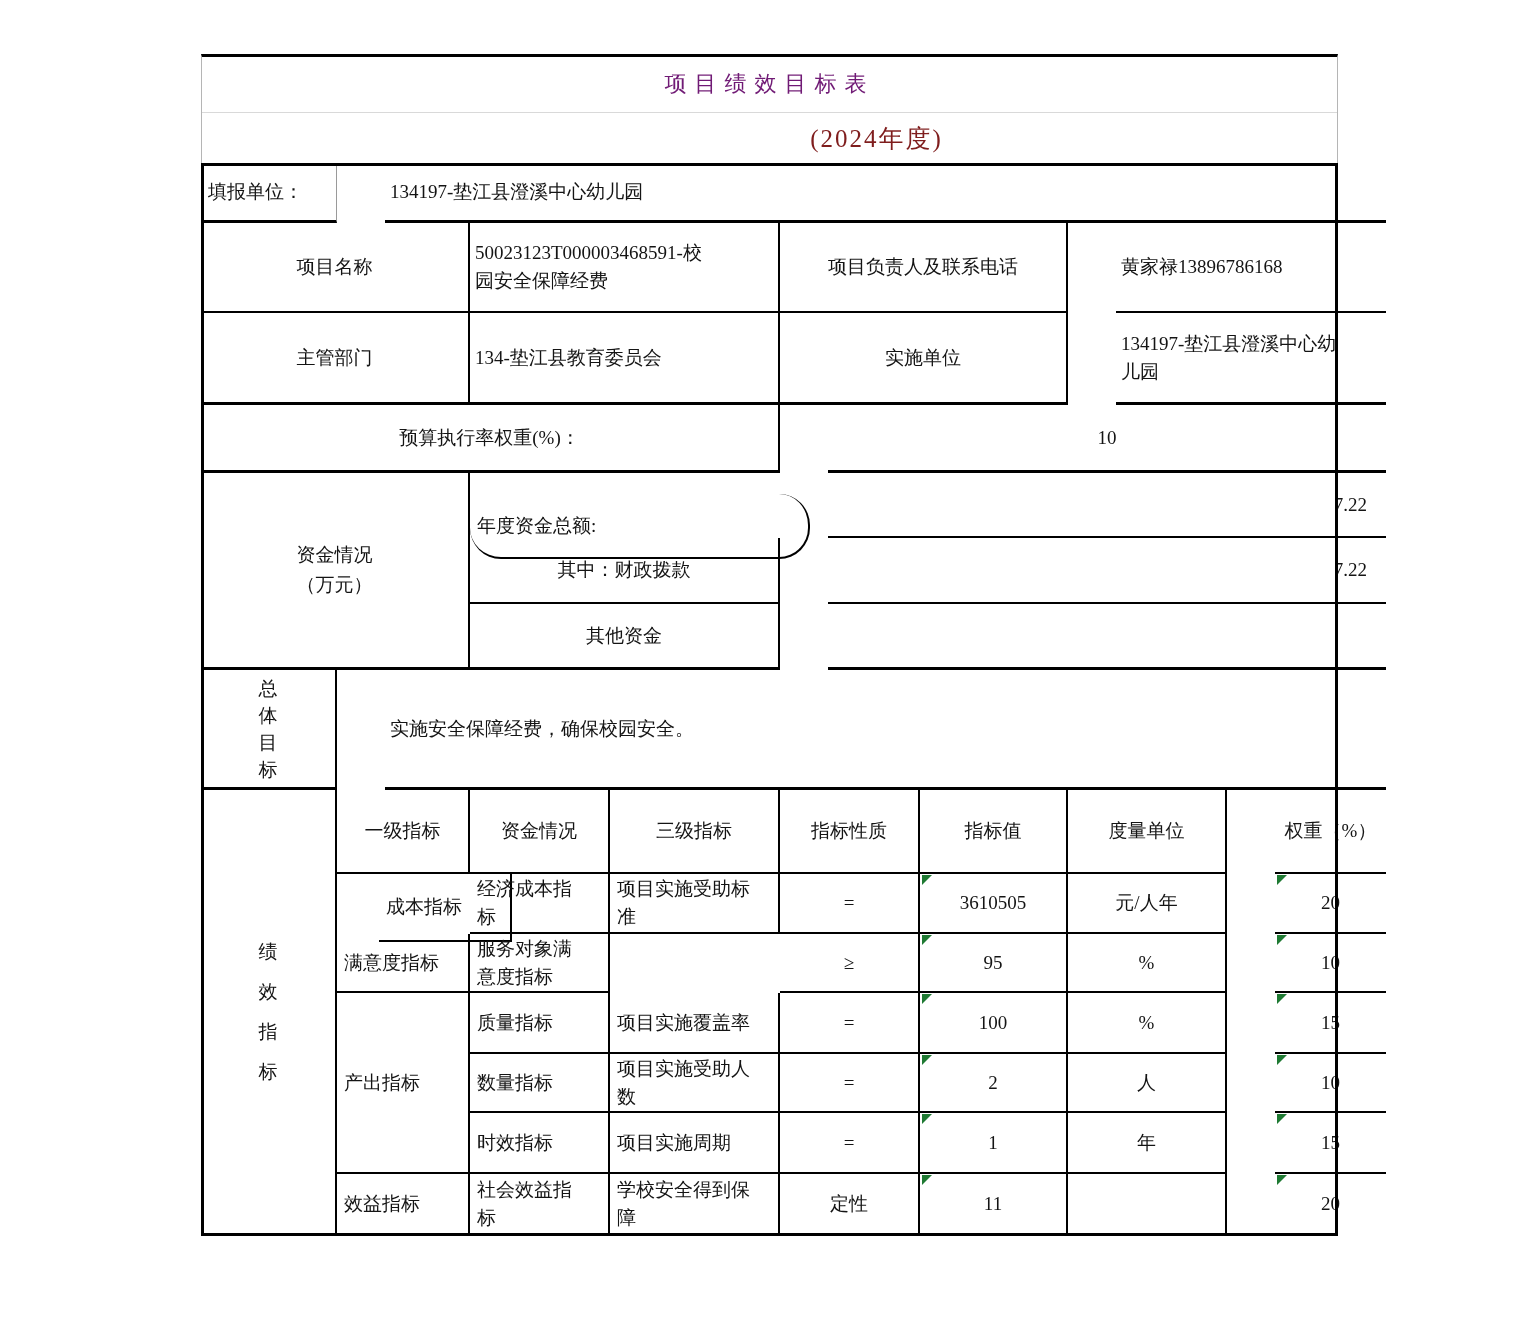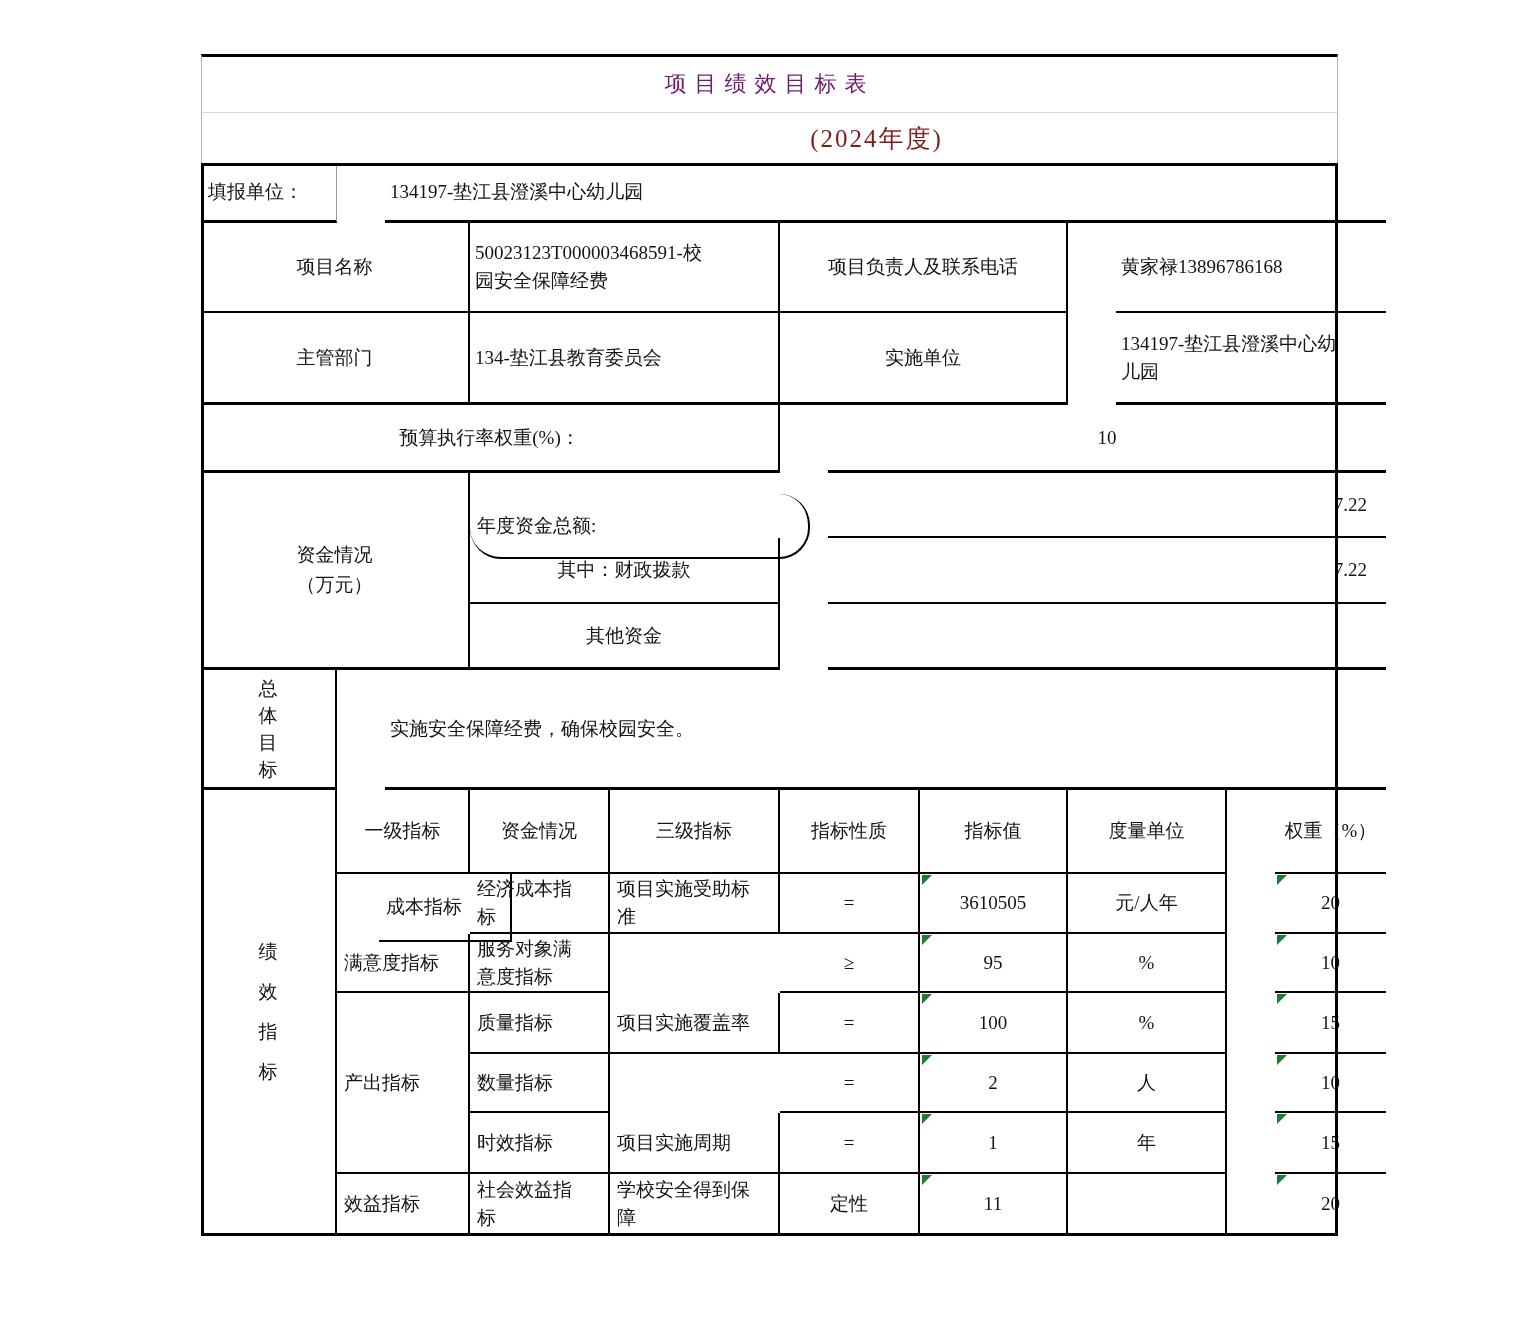--- a/index.html
+++ b/index.html
@@ -110,20 +110,22 @@
   <div class="cell lf" style="left:337px;top:993px;width:133px;height:181px;">产出指标</div>
 
   <div class="cell lf" style="left:470px;top:993px;width:140px;height:61px;">质量指标</div>
   <div class="cell lf" style="left:610px;top:993px;width:170px;height:61px;">项目实施覆盖率</div>
   <div class="cell ctr" style="left:780px;top:993px;width:140px;height:61px;">=</div>
   <div class="cell ctr" style="left:920px;top:993px;width:148px;height:61px;"><span class="tri"></span><span>100</span></div>
   <div class="cell ctr" style="left:1068px;top:993px;width:159px;height:61px;">%</div>
   <div class="cell ctr br0" style="left:1227px;top:993px;width:111px;height:61px;"><span class="tri"></span><span>15</span></div>
 
   <div class="cell lf" style="left:470px;top:1054px;width:140px;height:59px;">数量指标</div>
+  <div class="cell lf" style="left:610px;top:1054px;width:170px;height:59px;">项目实施受助人
+数</div>
   <div class="cell ctr" style="left:780px;top:1054px;width:140px;height:59px;">=</div>
   <div class="cell ctr" style="left:920px;top:1054px;width:148px;height:59px;"><span class="tri"></span><span>2</span></div>
   <div class="cell ctr" style="left:1068px;top:1054px;width:159px;height:59px;">人</div>
   <div class="cell ctr br0" style="left:1227px;top:1054px;width:111px;height:59px;"><span class="tri"></span><span>10</span></div>
 
   <div class="cell lf" style="left:470px;top:1113px;width:140px;height:61px;">时效指标</div>
   <div class="cell lf" style="left:610px;top:1113px;width:170px;height:61px;">项目实施周期</div>
   <div class="cell ctr" style="left:780px;top:1113px;width:140px;height:61px;">=</div>
   <div class="cell ctr" style="left:920px;top:1113px;width:148px;height:61px;"><span class="tri"></span><span>1</span></div>
   <div class="cell ctr" style="left:1068px;top:1113px;width:159px;height:61px;">年</div>

